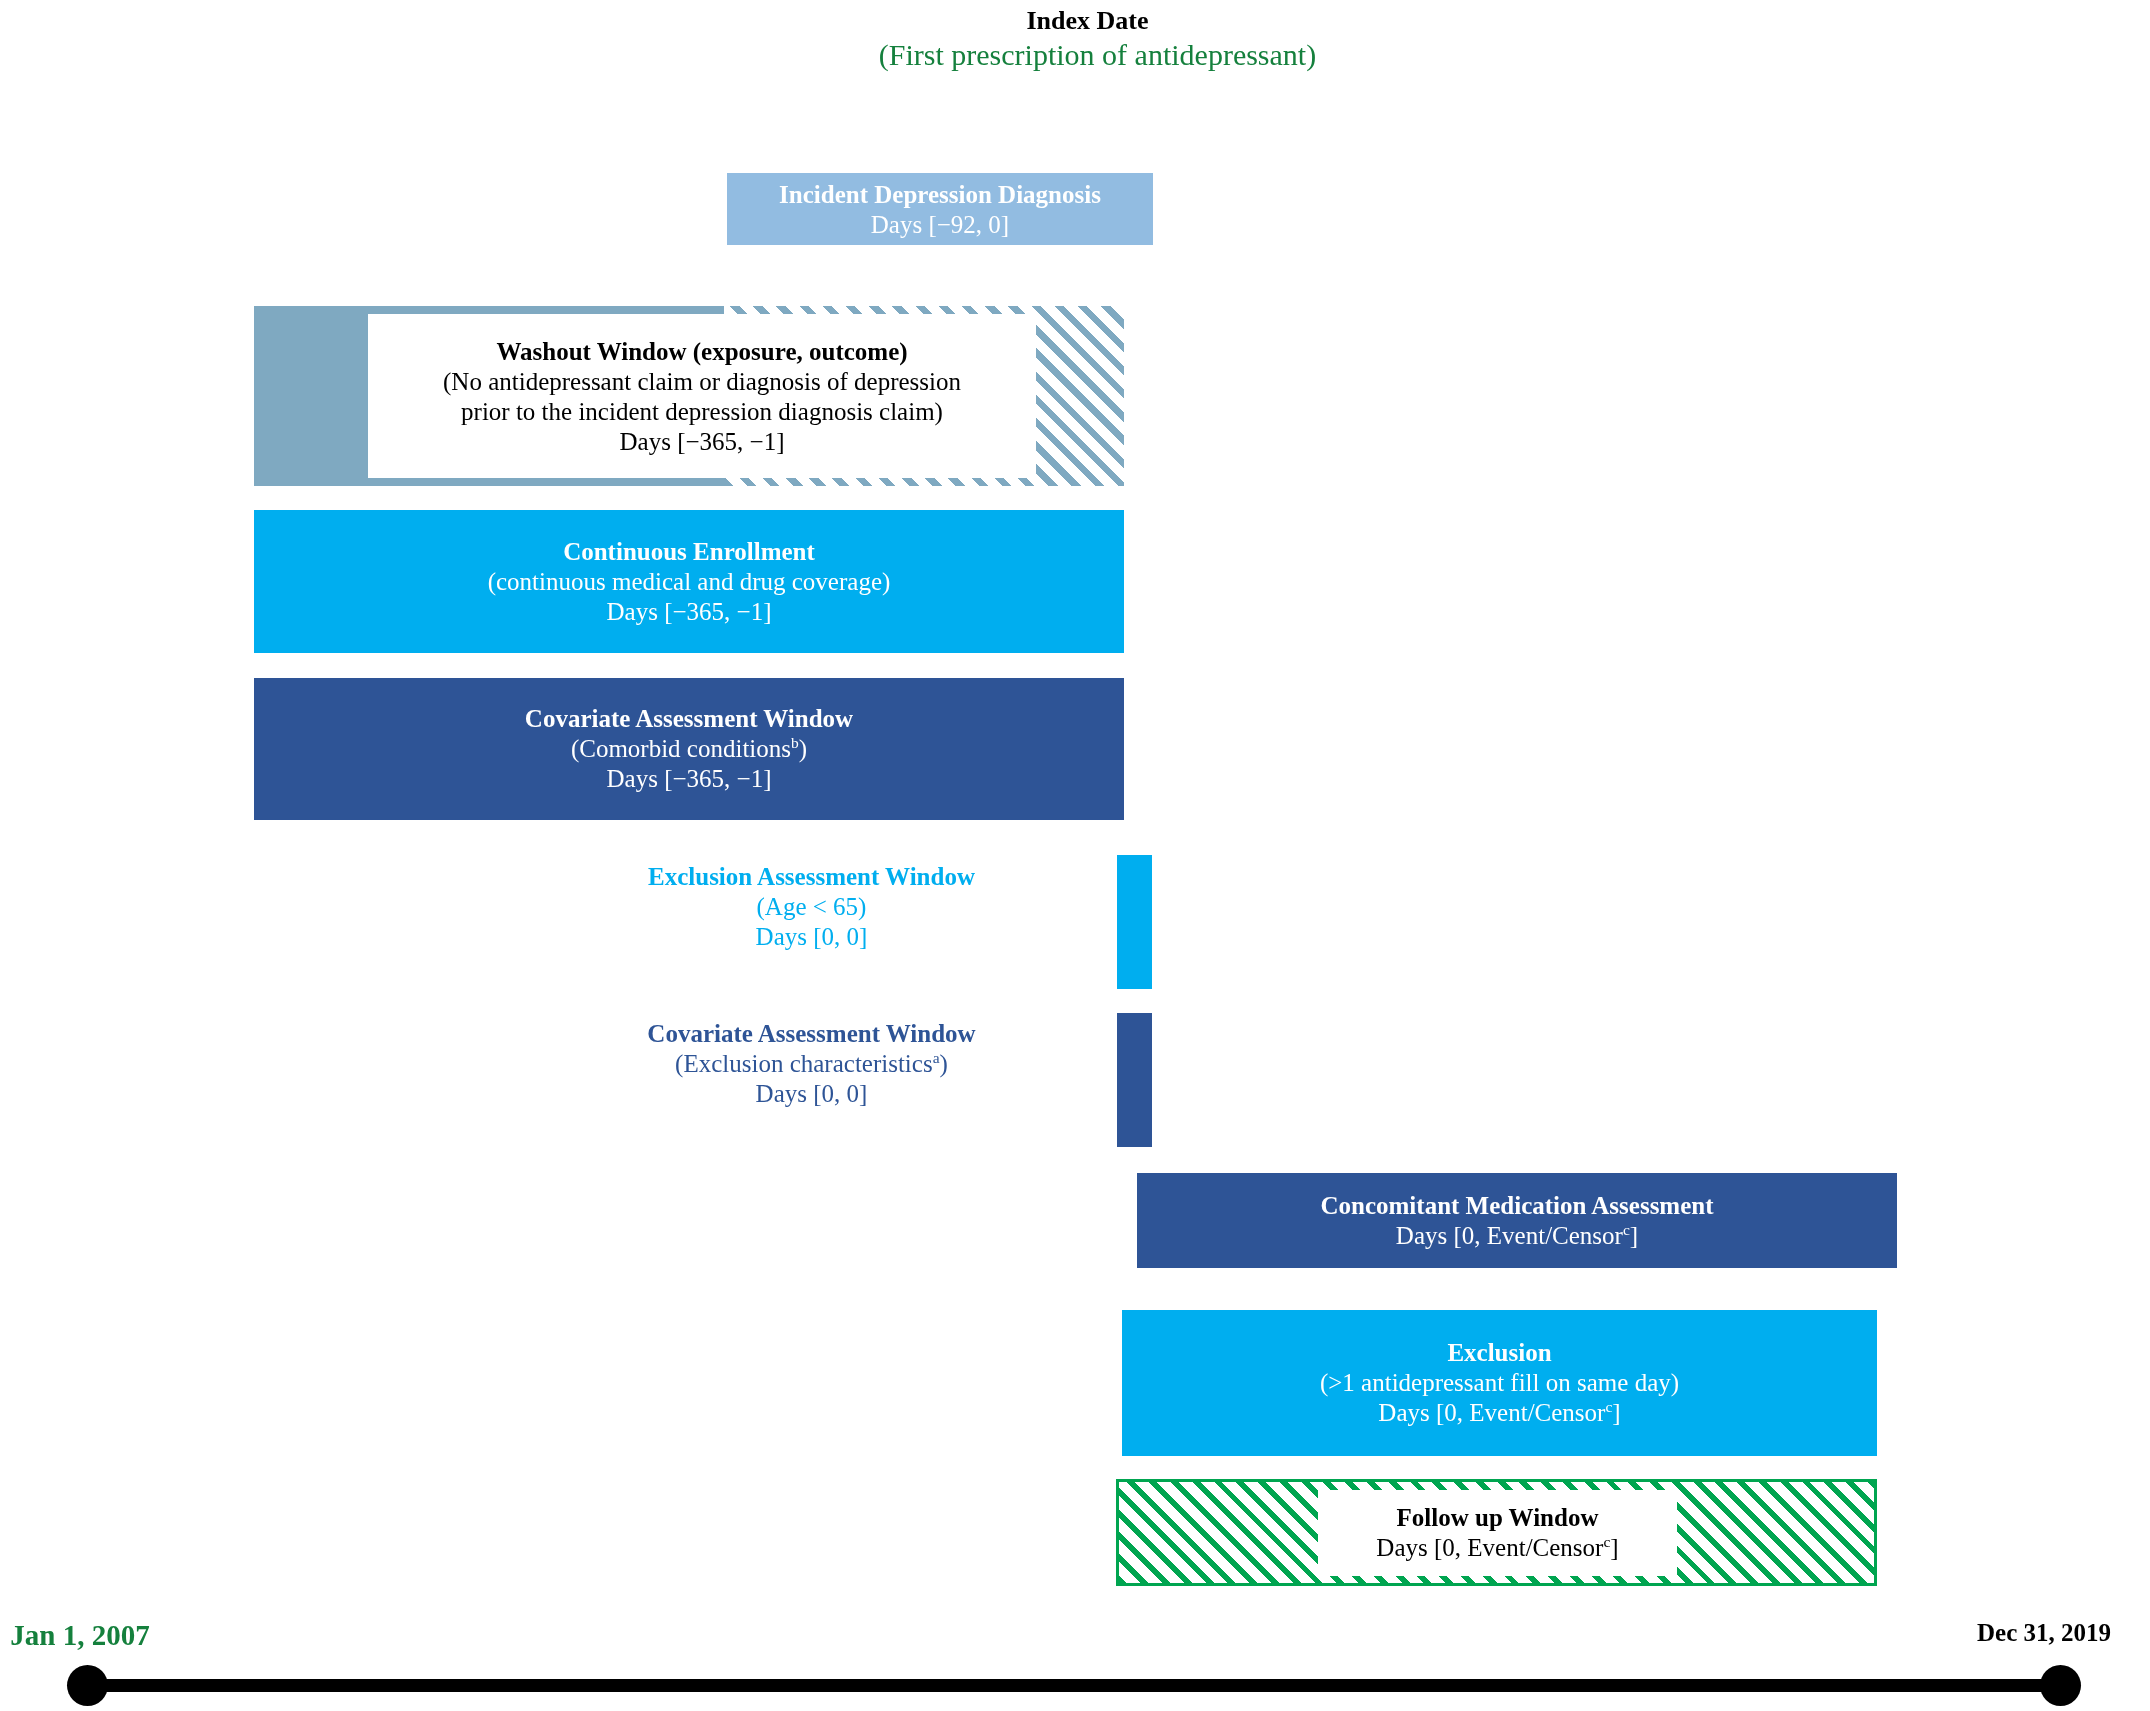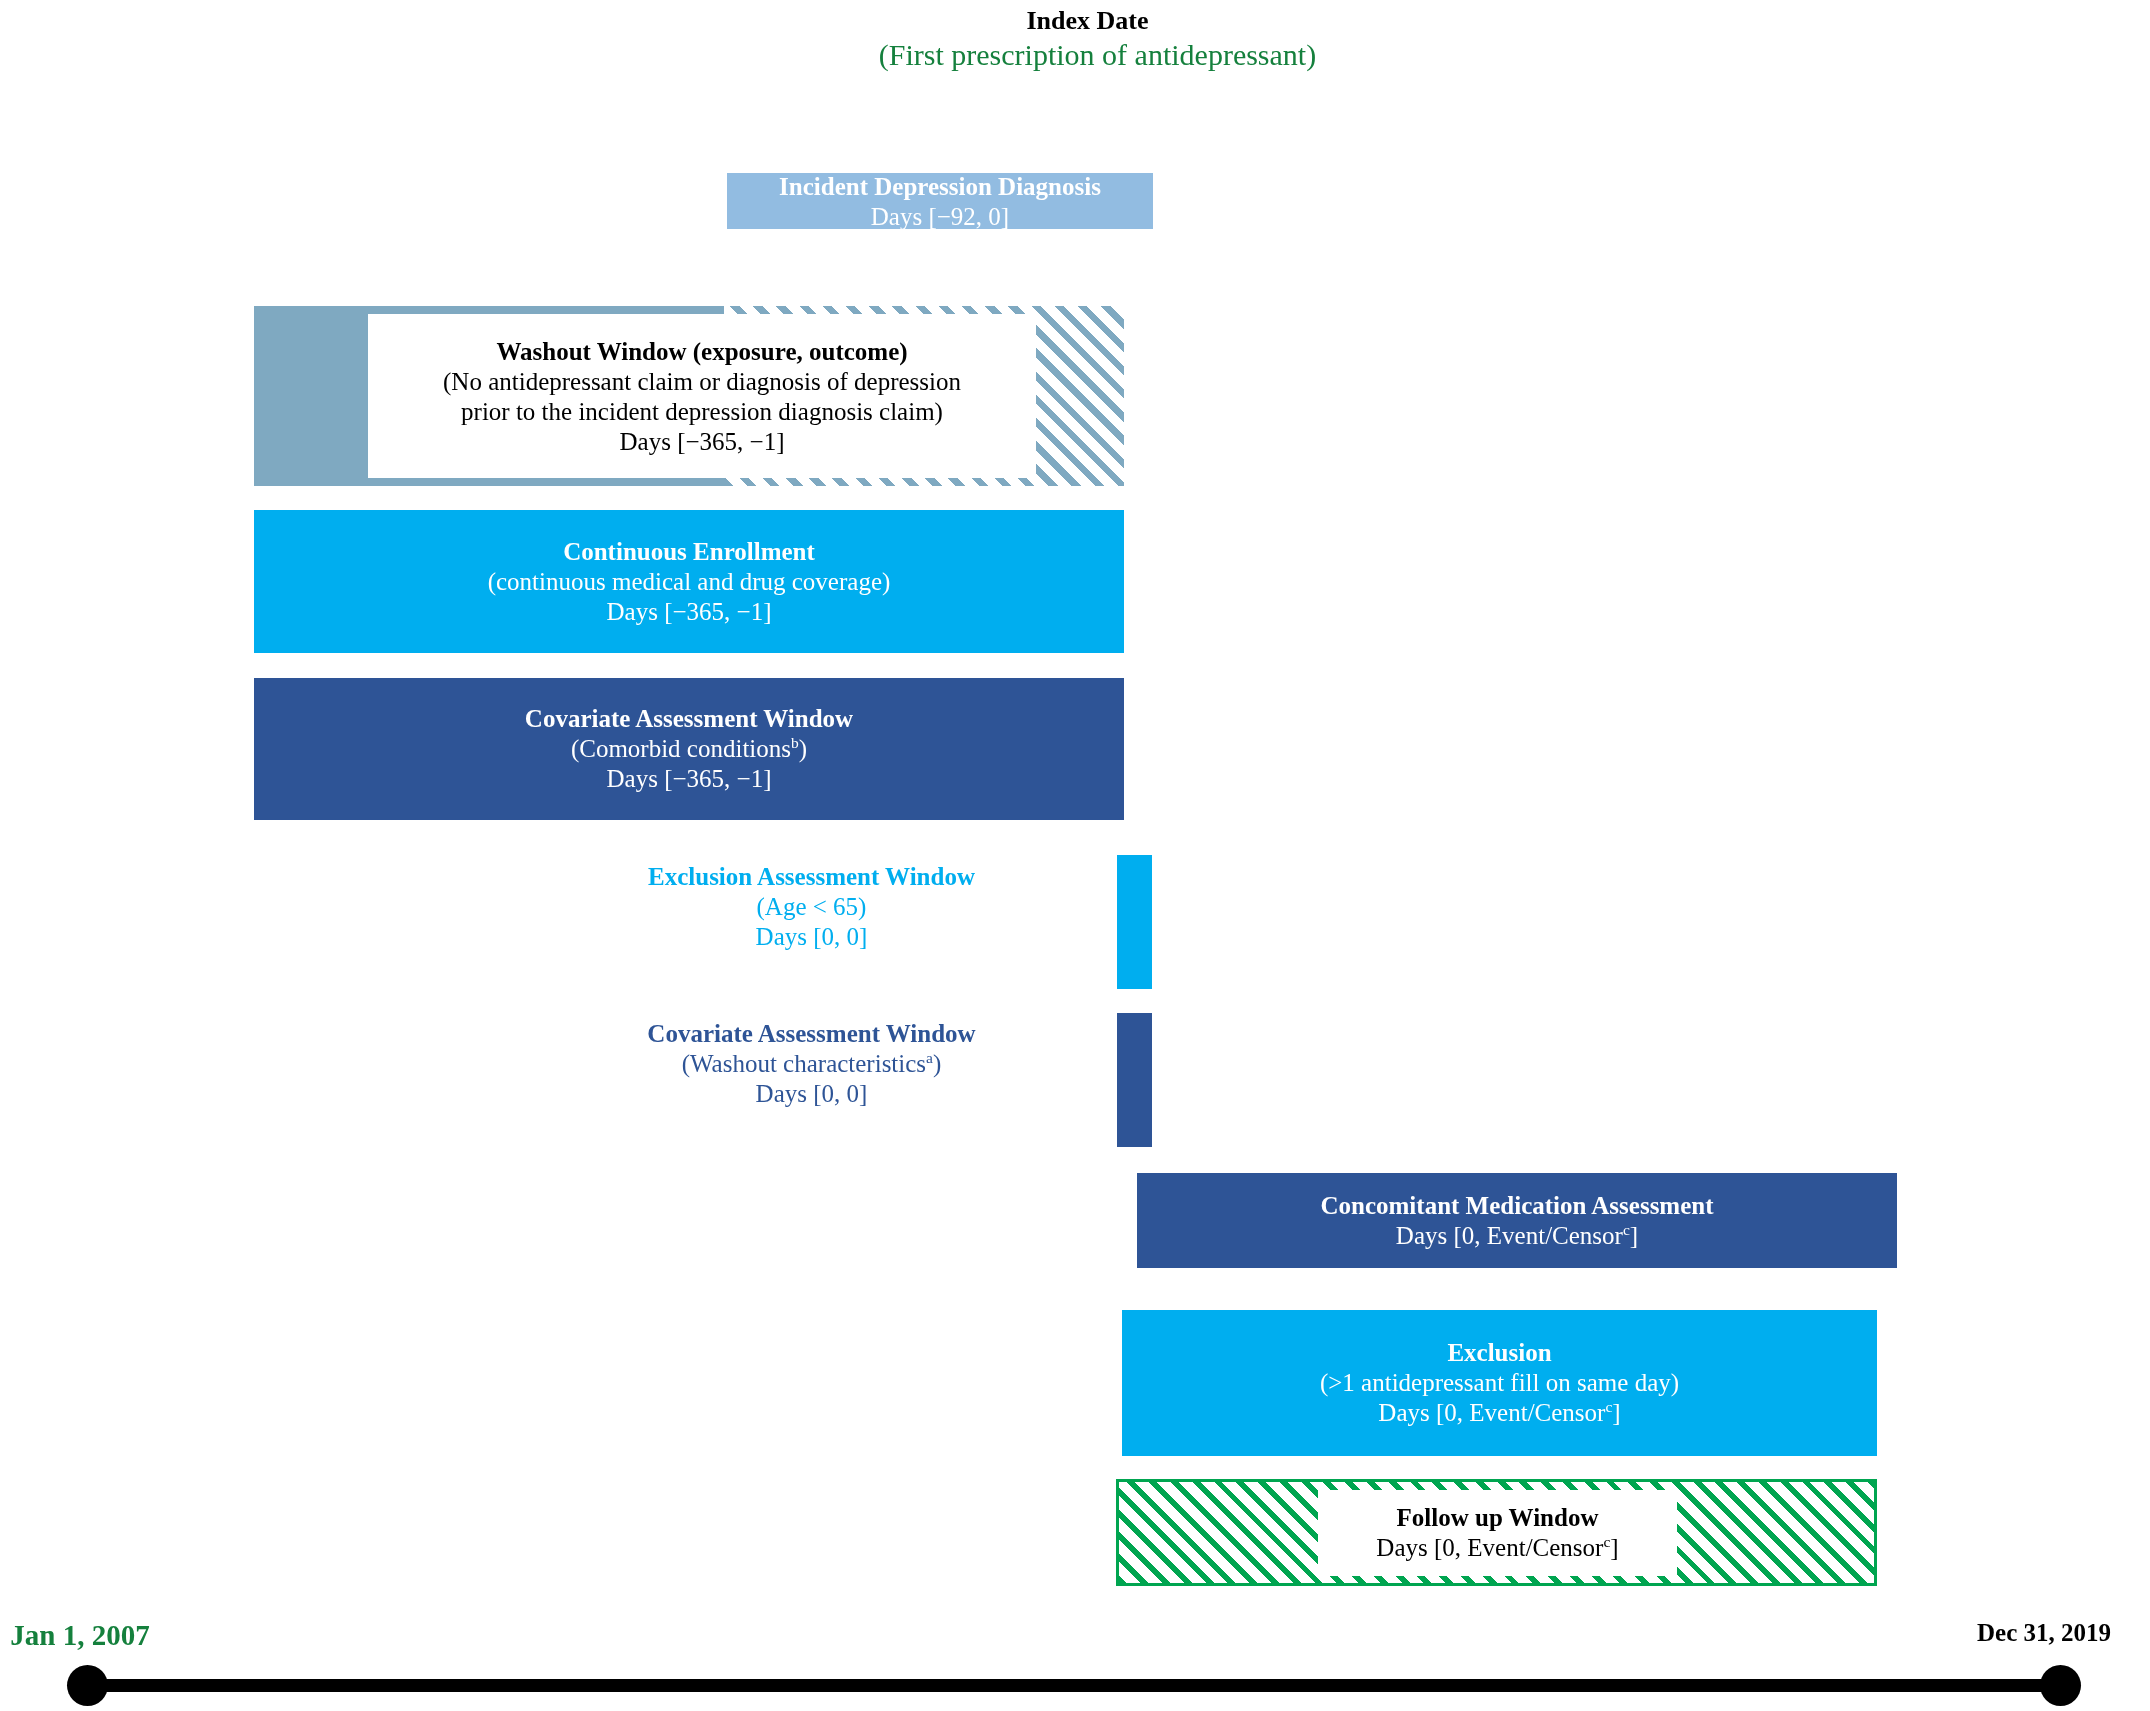--- a/index.html
+++ b/index.html
@@ -23,21 +23,21 @@
   #header .l2{font-size:30px;color:#15803d;line-height:1.22;margin-left:44px;}
   #header .l3{font-size:26px;color:#000;line-height:1.22;}
 
   
   .bar-title{font-weight:bold;line-height:1.20;}
   .bar-sub{line-height:1.20;}
   sup{font-size:0.62em;vertical-align:super;line-height:0;}
 
   
   #incident{
-    left:727px;top:173px;width:426px;height:56px;
+    left:727px;top:173px;width:426px;height:72px;
     background:#92BCE1;
     font-size:25px;color:#ffffff;
     padding-top:2.1px;
   }
 
   
   #washout-solid{
     left:254px;top:306px;width:470px;height:180px;
     background:#7FA9C1;
   }
@@ -161,21 +161,21 @@
 
   <div id="excl-label" class="abs">
     <div class="bar-title">Exclusion Assessment Window</div>
     <div class="bar-sub">(Age &lt; 65)</div>
     <div class="bar-sub">Days [0, 0]</div>
   </div>
   <div id="excl-bar" class="abs"></div>
 
   <div id="covA-label" class="abs">
     <div class="bar-title">Covariate Assessment Window</div>
-    <div class="bar-sub"><span>(Washout characteristics</span><sup>a</sup><span>)</span></div>
+    <div class="bar-sub"><span>(Exclusion characteristics</span><sup>a</sup><span>)</span></div>
     <div class="bar-sub">Days [0, 0]</div>
   </div>
   <div id="covA-bar" class="abs"></div>
 
   <div id="concom" class="abs ctr">
     <div class="bar-title">Concomitant Medication Assessment</div>
     <div class="bar-sub"><span>Days [0, Event/Censor</span><sup>c</sup><span>]</span></div>
   </div>
 
   <div id="exclbox" class="abs ctr">

